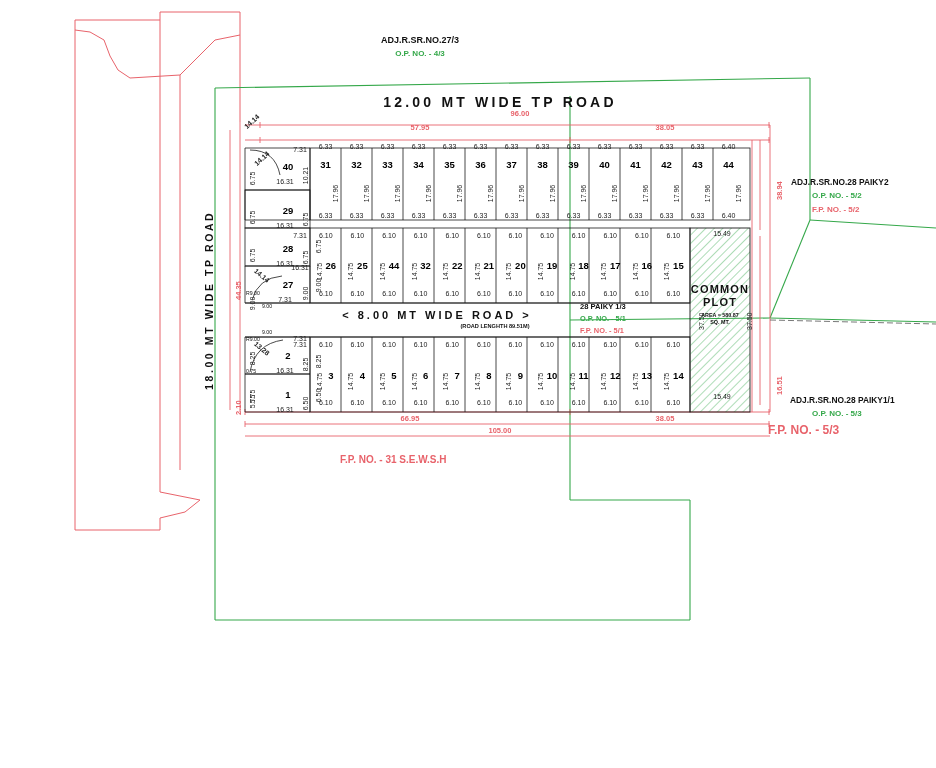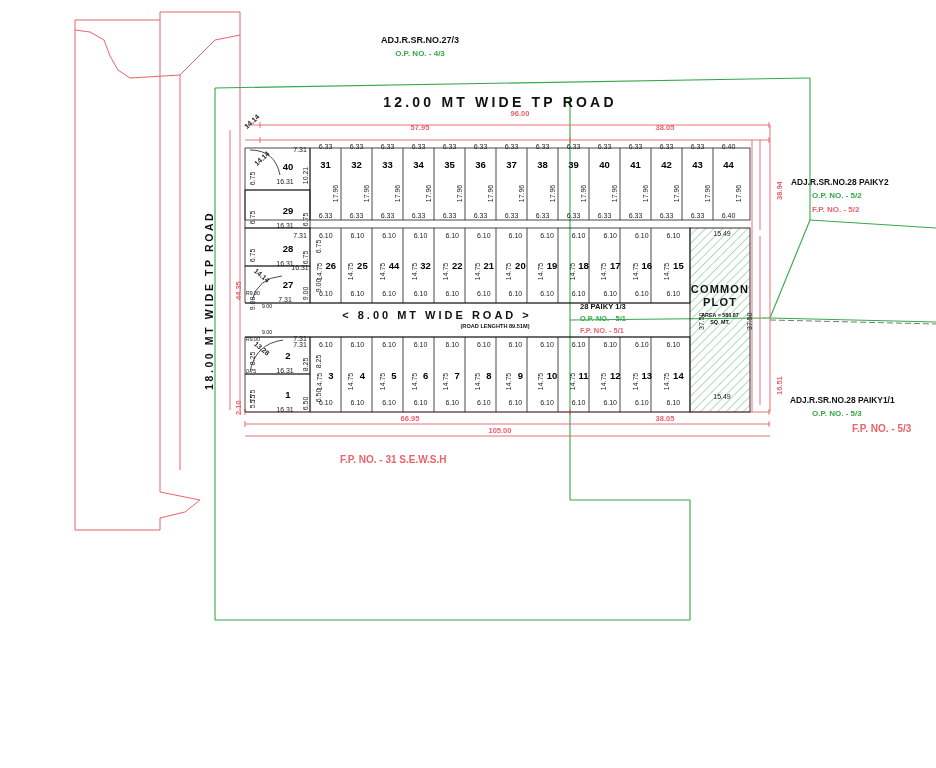--- a/index.html
+++ b/index.html
@@ -178,21 +178,21 @@
 <div class="lbl ctr tiny" style="left:495px;top:324px;">(ROAD LENGHTH 89.51M)</div>
 
 <div class="lbl red" style="left:340px;top:455px;font-size:10px;">F.P. NO. - 31 S.E.W.S.H</div>
 
 <div class="lbl blk" style="left:791px;top:178px;font-size:8.4px;">ADJ.R.SR.NO.28 PAIKY2</div>
 <div class="lbl grn" style="left:812px;top:192px;font-size:8px;">O.P. NO. - 5/2</div>
 <div class="lbl red" style="left:812px;top:206px;font-size:8px;">F.P. NO. - 5/2</div>
 
 <div class="lbl blk" style="left:790px;top:396px;font-size:8.4px;">ADJ.R.SR.NO.28 PAIKY1/1</div>
 <div class="lbl grn" style="left:812px;top:410px;font-size:8px;">O.P. NO. - 5/3</div>
-<div class="lbl red" style="left:852px;top:424px;font-size:10px;">F.P. NO. - 5/3</div>
+<div class="lbl red" style="left:768px;top:424px;font-size:12px;">F.P. NO. - 5/3</div>
 
 <div class="lbl blk" style="left:580px;top:303px;font-size:7.6px;">28 PAIKY 1/3</div>
 <div class="lbl grn" style="left:580px;top:315px;font-size:7.4px;">O.P. NO. - 5/1</div>
 <div class="lbl red" style="left:580px;top:327px;font-size:7.4px;">F.P. NO. - 5/1</div>
 
 <div class="lbl cp" style="left:720px;top:284px;transform:translateX(-50%);">COMMON</div>
 <div class="lbl cp" style="left:720px;top:297px;transform:translateX(-50%);">PLOT</div>
 <div class="lbl cpa" style="left:720px;top:312px;transform:translateX(-50%);">AREA = 580.87</div>
 <div class="lbl cpa" style="left:720px;top:319px;transform:translateX(-50%);">SQ. MT.</div>
 <div class="lbl dimblk ctr" style="left:722px;top:230px;">15.49</div>

